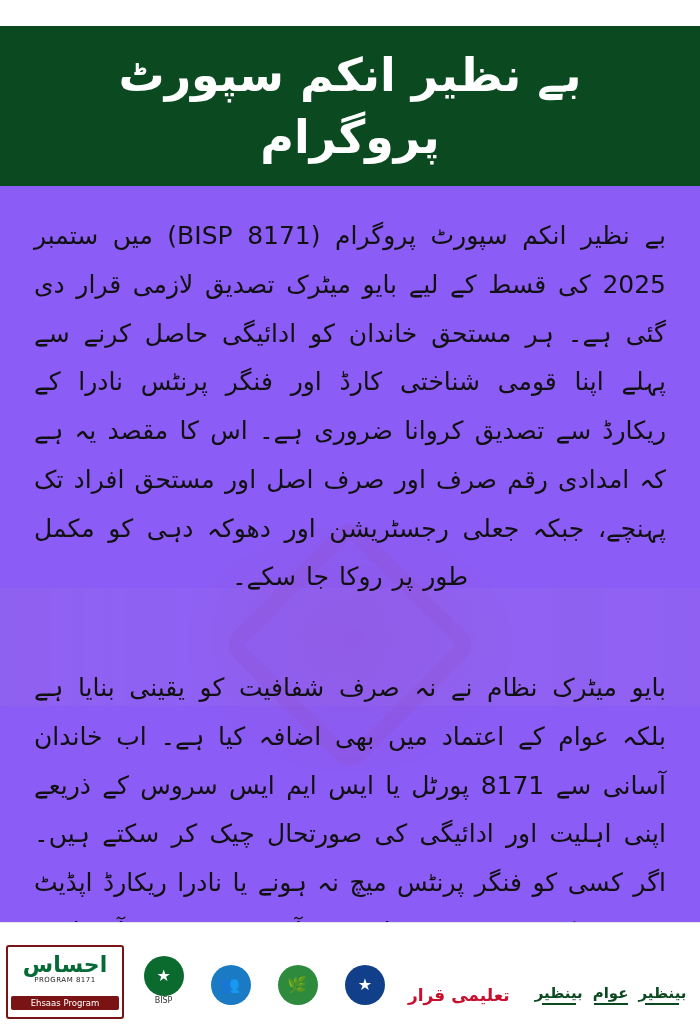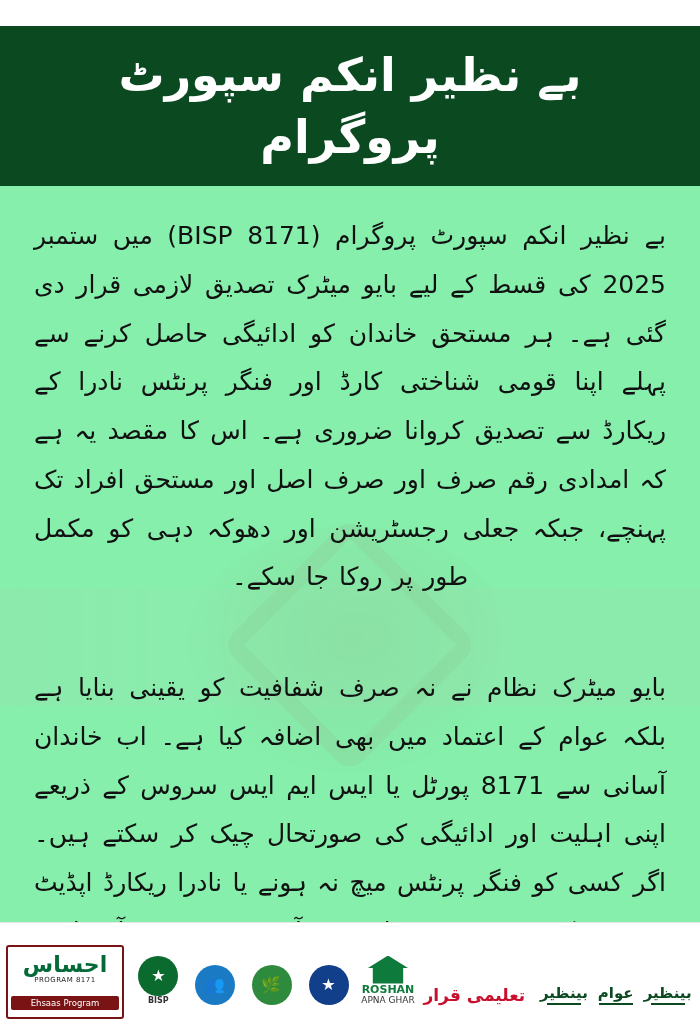--- a/index.html
+++ b/index.html
@@ -44,21 +44,21 @@
     font-family: "DejaVu Sans", "Liberation Sans", sans-serif;
     padding: 0 30px;
     letter-spacing: 0px;
   }
 
   
   .content {
     flex: 1 1 auto;
     position: relative;
     padding: 26px 34px 0 34px;
-    background: #86efac;
+    background: #8b5cf6;
     overflow: hidden;
   }
 
   
   .watermark {
     position: absolute;
     left: 0; right: 0;
     top: 330px;
     height: 300px;
     pointer-events: none;
@@ -191,21 +191,21 @@
     line-height: 1;
   }
   .badge.b1 { background: #0b6b2e; }
   .badge.b2 { background: #1a7ac4; }
   .badge.b3 { background: #2e8b3d; }
   .badge.b4 { background: #123f8a; }
   .logo-cap {
     font-size: 8px;
     color: #333;
     margin-top: 0;
-    font-weight: bold;
+    font-weight: normal;
   }
 
   .roshan {
     display: flex;
     flex-direction: column;
     align-items: center;
   }
   .roshan-icon {
     width: 40px; height: 28px;
     background: #0e7a3c;
@@ -290,25 +290,20 @@
       <div class="logo-item">
         <div class="badge b3">🌿</div>
         <div class="logo-cap"></div>
       </div>
 
       <div class="logo-item">
         <div class="badge b4">★</div>
         <div class="logo-cap"></div>
       </div>
 
-      <div class="roshan">
-        <div class="roshan-icon"></div>
-        <div class="roshan-t1">ROSHAN</div>
-        <div class="roshan-t2">APNA GHAR</div>
-      </div>
 
       <div class="taleemi">تعلیمی قرار</div>
 
       <div class="bk-group">
         <div class="bk-item">
           <div class="bk-word">بینظیر</div>
           <div class="bk-line"></div>
         </div>
         <div class="bk-item">
           <div class="bk-word">عوام</div>

